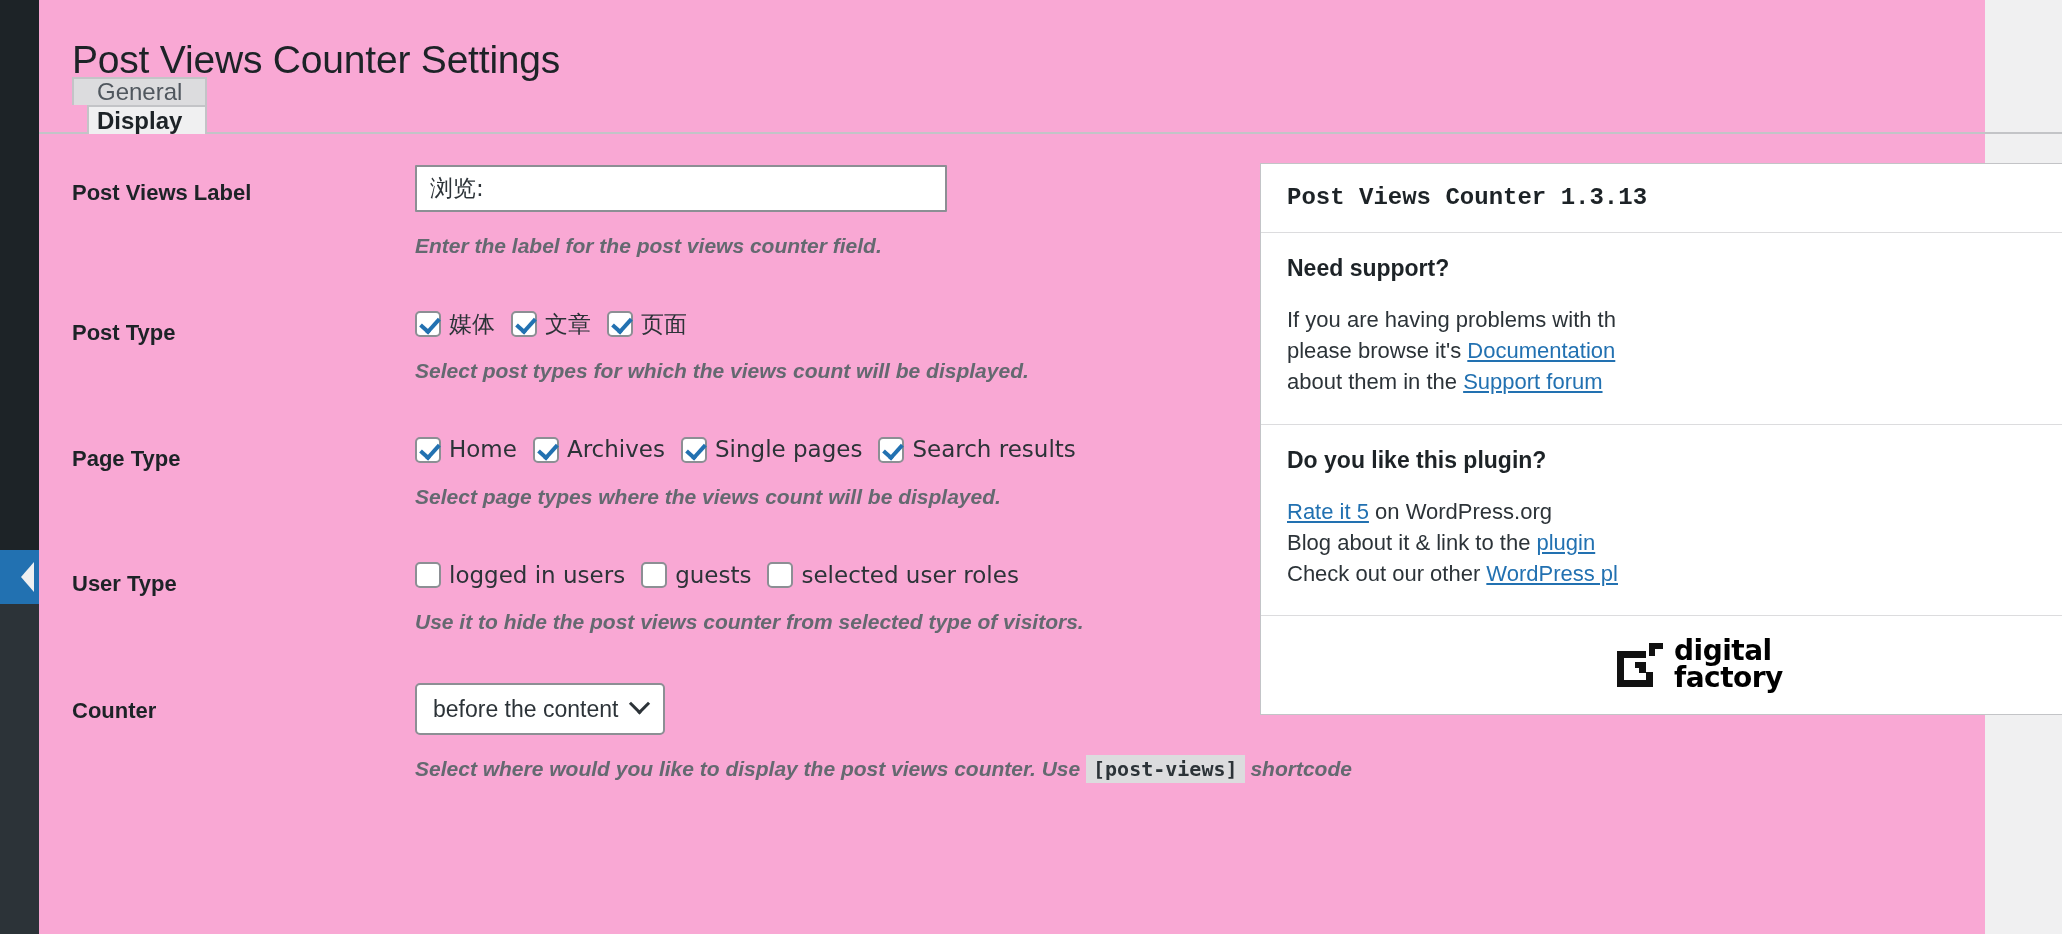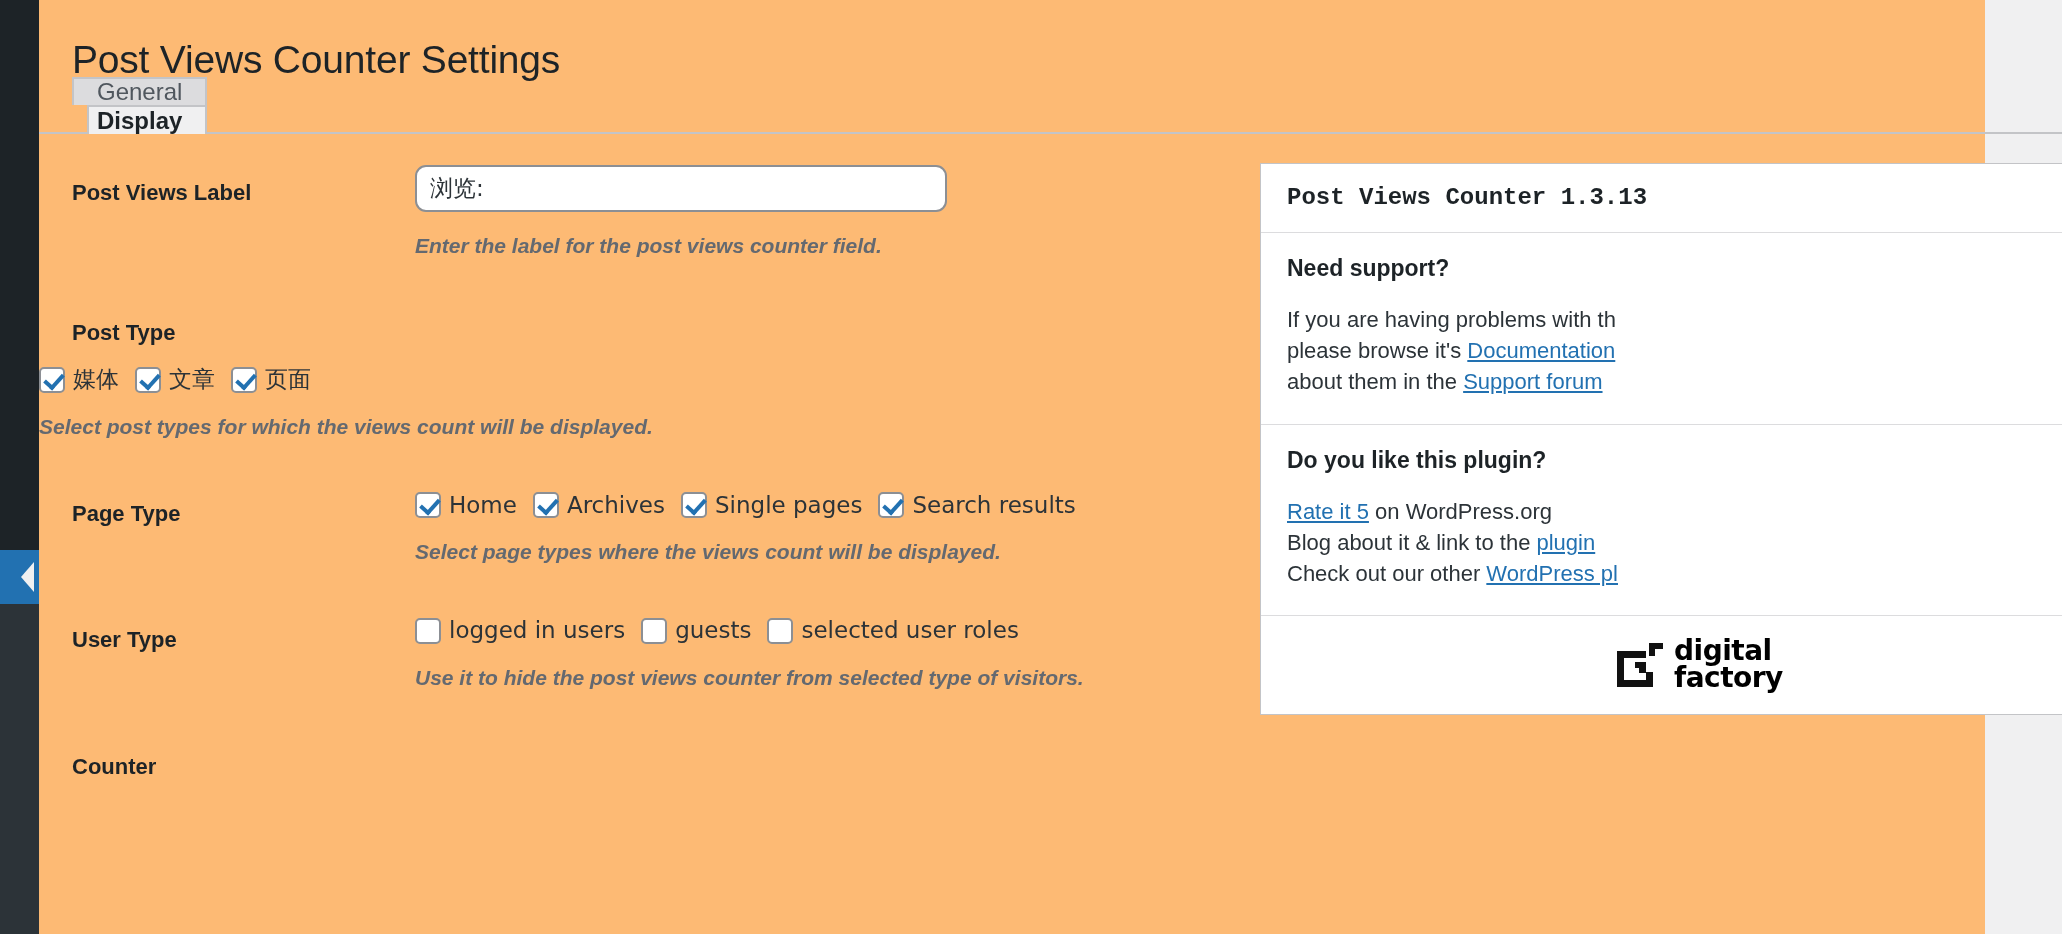--- a/index.html
+++ b/index.html
@@ -45,21 +45,21 @@
     border-top: 15px solid transparent;
     border-bottom: 15px solid transparent;
     border-right: 13px solid #f0f0f1;
   }
 
   
   .wrap {
     position: absolute;
     left: 39px; top: 0;
     width: 1946px; height: 934px;
-    background: #fdba74;
+    background: #f9a8d4;
   }
 
   .page-title {
     position: absolute;
     left: 33px; top: 12px;
     font-size: 39px;
     font-weight: 400;
     color: #1d2327;
     letter-spacing: -0.2px;
     white-space: nowrap;
@@ -132,21 +132,21 @@
   .row-field {
     flex: 1;
     padding-top: 13px;
     padding-bottom: 6px;
   }
 
   .text-input {
     width: 532px;
     height: 47px;
     border: 2px solid #8c8f94;
-    border-radius: 11px;
+    border-radius: 1px;
     background: #fff;
     font-size: 23px;
     color: #2c3338;
     padding: 0 13px;
     font-family: "DejaVu Sans", "Liberation Sans", sans-serif;
     outline: none;
     line-height: 43px;
   }
 
   .desc {
@@ -304,21 +304,21 @@
     <div class="form-table">
 
       <div class="row">
         <div class="row-label">Post Views Label</div>
         <div class="row-field">
           <input class="text-input" type="text" value="浏览:" style="">
           <div class="desc">Enter the label for the post views counter field.</div>
         </div>
       </div>
 
-      <div class="row" style="margin-top:26px;flex-direction:column;">
+      <div class="row" style="margin-top:26px;">
         <div class="row-label">Post Type</div>
         <div class="row-field">
           <div class="cb-group">
             <label class="cb-item">
               <span class="cbox checked"></span>
               <span class="cb-label">媒体</span>
             </label>
             <label class="cb-item">
               <span class="cbox checked"></span>
               <span class="cb-label">文章</span>
@@ -373,20 +373,31 @@
               <span class="cbox"></span>
               <span class="cb-label">selected user roles</span>
             </label>
           </div>
           <div class="desc">Use it to hide the post views counter from selected type of visitors.</div>
         </div>
       </div>
 
       <div class="row" style="margin-top:28px;">
         <div class="row-label">Counter</div>
+        <div class="row-field">
+          <div class="select-box">
+            <span>before the content</span>
+            <span class="select-chevron"></span>
+          </div>
+          <div class="desc">
+            <span>Select where would you like to display the post views counter. Use</span>
+            <span class="code">[post-views]</span>
+            <span>shortcode</span>
+          </div>
+        </div>
       </div>
 
     </div>
 
     <div class="side-panel">
       <div class="sp-header">
         <div class="sp-title">Post Views Counter 1.3.13</div>
       </div>
 
       <div class="sp-section">

